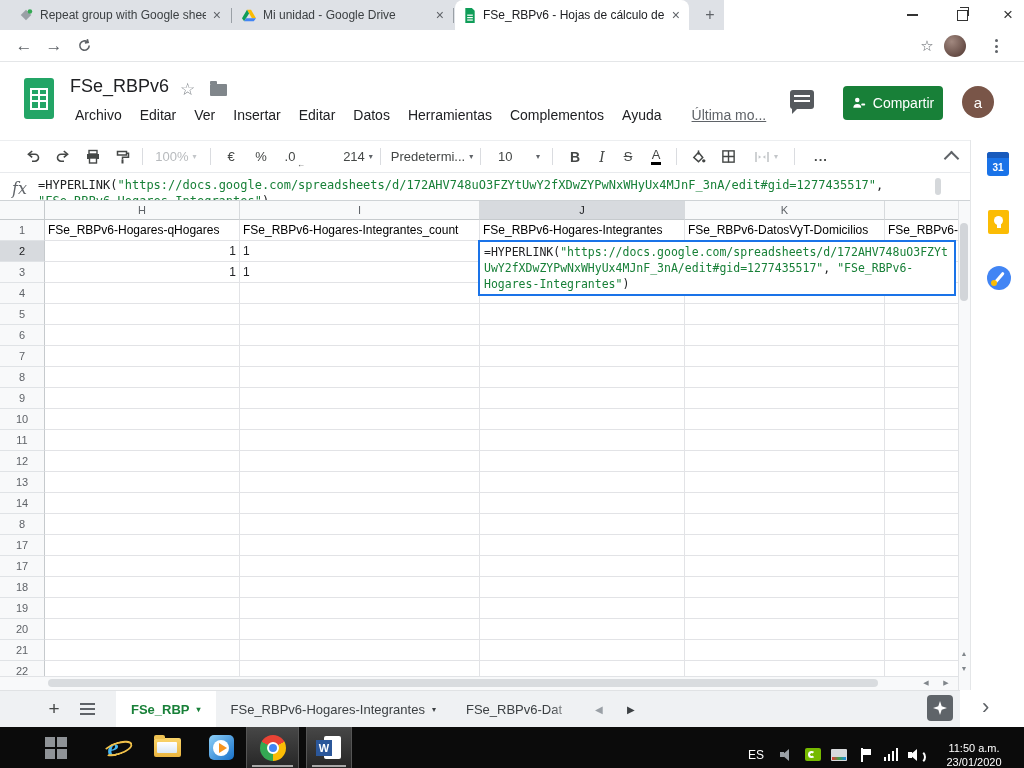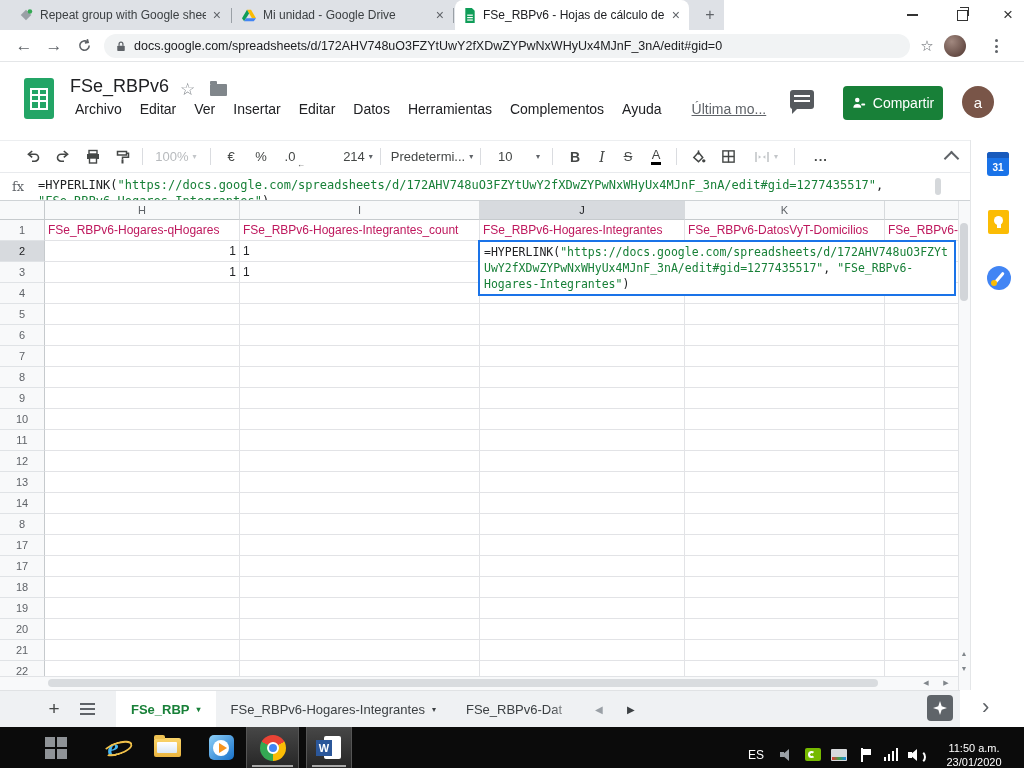--- a/index.html
+++ b/index.html
@@ -39,21 +39,21 @@
   
   #appheader{position:absolute;left:0;top:62px;width:1024px;height:78px;background:#fff}
   .slogo{position:absolute;left:24px;top:16px;width:30px;height:41px;background:#23a566;border-radius:3px}
   .slogo .lgrid{position:absolute;left:6px;top:10px;width:14px;height:18px;border:2px solid #fff}
   .slogo .lgrid::before{content:"";position:absolute;left:0;top:4px;width:14px;height:2px;background:#fff;box-shadow:0 6px 0 #fff}
   .slogo .lgrid::after{content:"";position:absolute;left:6px;top:0;width:2px;height:18px;background:#fff}
   .doc-title{position:absolute;left:70px;top:14px;font-size:18px;color:#202124}
   .hstar{position:absolute;left:180px;top:17px;font-size:17px;color:#80868b}
   .hfolder{position:absolute;left:210px;top:22px;width:17px;height:12px;background:#80868b;border-radius:1px}
   .hfolder::before{content:"";position:absolute;left:0;top:-3px;width:7px;height:3px;background:#80868b;border-radius:1px 1px 0 0}
-  #menu-bar{position:absolute;left:66px;top:33px;display:flex;align-items:flex-end;height:22px}
+  #menu-bar{position:absolute;left:66px;top:45px;display:flex;align-items:flex-start;height:22px}
   .menu-item{padding:0 9px;font-size:14px;color:#202124;white-space:nowrap}
   .last-mod{color:#5f6368;text-decoration:underline;margin-left:12px}
   .comm{position:absolute;left:790px;top:28px;width:24px;height:19px;background:#565a5e;border-radius:3px}
   .comm::before{content:"";position:absolute;left:4px;top:5px;width:16px;height:2px;background:#fff;box-shadow:0 5px 0 #fff}
   .comm::after{content:"";position:absolute;left:2px;bottom:-5px;border:5px solid transparent;border-top-color:#565a5e;border-left-color:#565a5e}
   .sharebtn{position:absolute;left:843px;top:24px;height:34px;width:100px;background:#188038;border-radius:4px;
             display:flex;align-items:center;justify-content:center;gap:7px;color:#fff;font-size:14px;font-weight:500}
   .hd-avatar{position:absolute;left:962px;top:24px;width:32px;height:32px;border-radius:50%;background:#795548;
              display:flex;align-items:center;justify-content:center;color:#fff;font-size:15px}
 
@@ -68,42 +68,42 @@
   .tb-i{font-style:italic;font-family:"DejaVu Serif",serif;font-size:14px}
   .tb-s{text-decoration:line-through;font-size:13px}
   .tb-a{font-weight:500;border-bottom:3px solid #000;line-height:1.05;padding:0 1px}
   .decbtn{position:relative}
   .decbtn i{position:absolute;bottom:3px;right:-1px;font-size:8px;font-style:normal;color:#444746}
   .collapse{width:9px;height:9px;border-left:2px solid #5f6368;border-top:2px solid #5f6368;transform:rotate(45deg);margin-top:4px}
 
   
   #fbar{position:absolute;left:0;top:172px;width:970px;height:29px;background:#fff;border-top:1px solid #e8eaed;
         border-bottom:1px solid #cfd3d6;overflow:hidden;box-sizing:border-box}
-  .fx{position:absolute;left:12px;top:6px;font-family:"DejaVu Serif",serif;font-size:13px;color:#5f6368}
+  .fx{position:absolute;left:12px;top:6px;font-family:"DejaVu Serif",serif;font-style:italic;font-size:16px;color:#5f6368}
   .fline{position:absolute;left:38px;font-family:"DejaVu Sans Mono",monospace;font-size:12px;white-space:nowrap;color:#202124}
   .f1{top:5px}.f2{top:21px}
   .grn{color:#188038}
   .fthumb{position:absolute;right:29px;top:5px;width:6px;height:17px;border-radius:3px;background:#d5d8db}
 
   
   #grid{position:absolute;left:0;top:201px;width:958px;height:489px;background:#fff;overflow:hidden}
   #colheads{position:absolute;left:0;top:0;height:19px;width:958px;display:flex}
   .corner{width:45px;height:19px;background:#f8f9fa;border-right:1px solid #c6cacd;border-bottom:1px solid #c6cacd;box-sizing:border-box;flex:0 0 45px}
   .colhead{height:19px;box-sizing:border-box;background:#f8f9fa;border-right:1px solid #d7dadd;border-bottom:1px solid #c6cacd;
            font-size:11px;color:#5f6368;display:flex;align-items:center;justify-content:center;flex:0 0 auto}
   .colhead.sel{background:#d7dade;color:#202124}
   #rows{position:absolute;left:0;top:19px}
   .grow{display:flex;height:21px}
   .rowhead{width:45px;box-sizing:border-box;background:#f8f9fa;border-right:1px solid #c6cacd;border-bottom:1px solid #e0e3e6;
            font-size:11px;color:#5f6368;display:flex;align-items:center;justify-content:center;flex:0 0 45px}
   .rowhead.sel{background:#d7dade;color:#202124}
   .cell{box-sizing:border-box;border-right:1px solid #e2e3e6;border-bottom:1px solid #e2e3e6;font-size:12px;color:#202124;
         line-height:20px;padding:0 3px;white-space:nowrap;overflow:hidden;flex:0 0 auto}
   .cell.ar{text-align:right}.cell.al{text-align:left}
-  .cell.r1{color:#be185d}
+  .cell.r1{color:#000000}
   #editbox{position:absolute;left:478px;top:39px;width:478px;height:56px;border:2px solid #1a73e8;background:#fff;
            box-sizing:border-box;padding:2px 4px;font-family:"DejaVu Sans Mono",monospace;font-size:11.5px;line-height:16px;
            color:#188038;white-space:pre-wrap;overflow-wrap:break-word;word-break:break-word;z-index:5;overflow:hidden}
   #editbox .blk{color:#202124}
 
   .vscroll{position:absolute;left:958px;top:201px;width:12px;height:489px;background:#f8f9fa;border-left:1px solid #e1e3e6;box-sizing:border-box}
   .vthumb{position:absolute;left:960px;top:223px;width:8px;height:78px;border-radius:4px;background:#d2d5d9}
   .varr{position:absolute;left:958px;width:12px;height:14px;display:flex;align-items:center;justify-content:center;font-size:7px;color:#80868b}
   .hscroll{position:absolute;left:0;top:676px;width:958px;height:14px;background:#f8f9fa;border-top:1px solid #e1e3e6;box-sizing:border-box}
   .hthumb{position:absolute;left:48px;top:679px;width:830px;height:8px;border-radius:4px;background:#d9dcdf}
@@ -234,27 +234,20 @@
 
   <div id="navbar">
     <div class="navic" style="left:10px;width:28px">←</div>
     <div class="navic" style="left:40px;width:28px">→</div>
     <div class="navic" style="left:70px;width:28px">
       <svg width="15" height="15" viewBox="0 0 16 16">
           <path d="M13 8 A5 5 0 1 1 11.3 4.3" fill="none" stroke="#5f6368" stroke-width="1.7"></path>
           <path d="M11 1.2 L11.9 4.7 L8.4 5.4" fill="none" stroke="#5f6368" stroke-width="1.7"></path>
         </svg>
     </div>
-    <div class="urlpill">
-      <svg width="10" height="13" viewBox="0 0 12 14">
-          <rect x="1.5" y="6" width="9" height="6.5" rx="1" fill="#5f6368"></rect>
-          <path d="M3.7 6 V4 a2.3 2.3 0 0 1 4.6 0 V6" fill="none" stroke="#5f6368" stroke-width="1.5"></path>
-        </svg>
-      <span class="url">docs.google.com/spreadsheets/d/172AHV748uO3FZYtUwY2fXDwZYPwNxWHyUx4MJnF_3nA/edit#gid=0</span>
-    </div>
     <div class="navic" style="left:914px;width:26px;font-size:15px">☆</div>
     <div class="nav-avatar"></div>
     <div class="vdots">
         <i></i>
         <i></i>
         <i></i>
       </div>
   </div>
 
   <div id="appheader">

